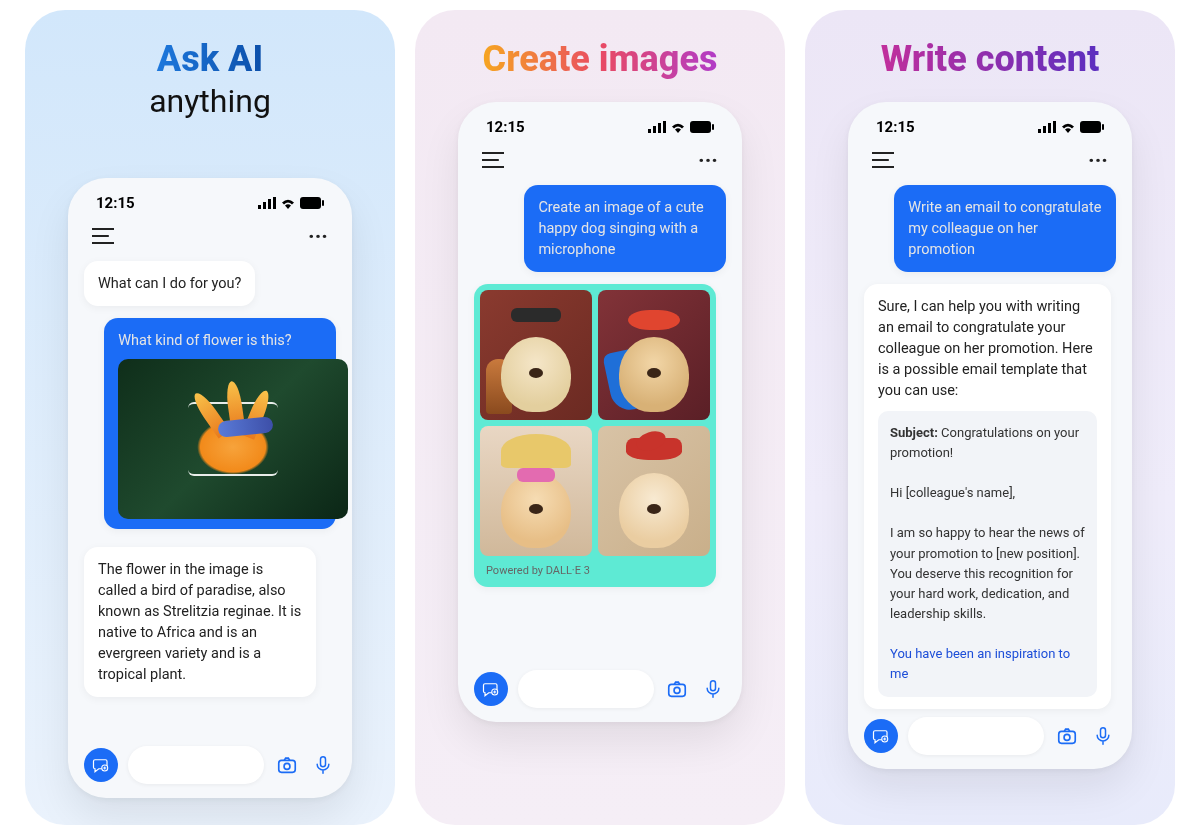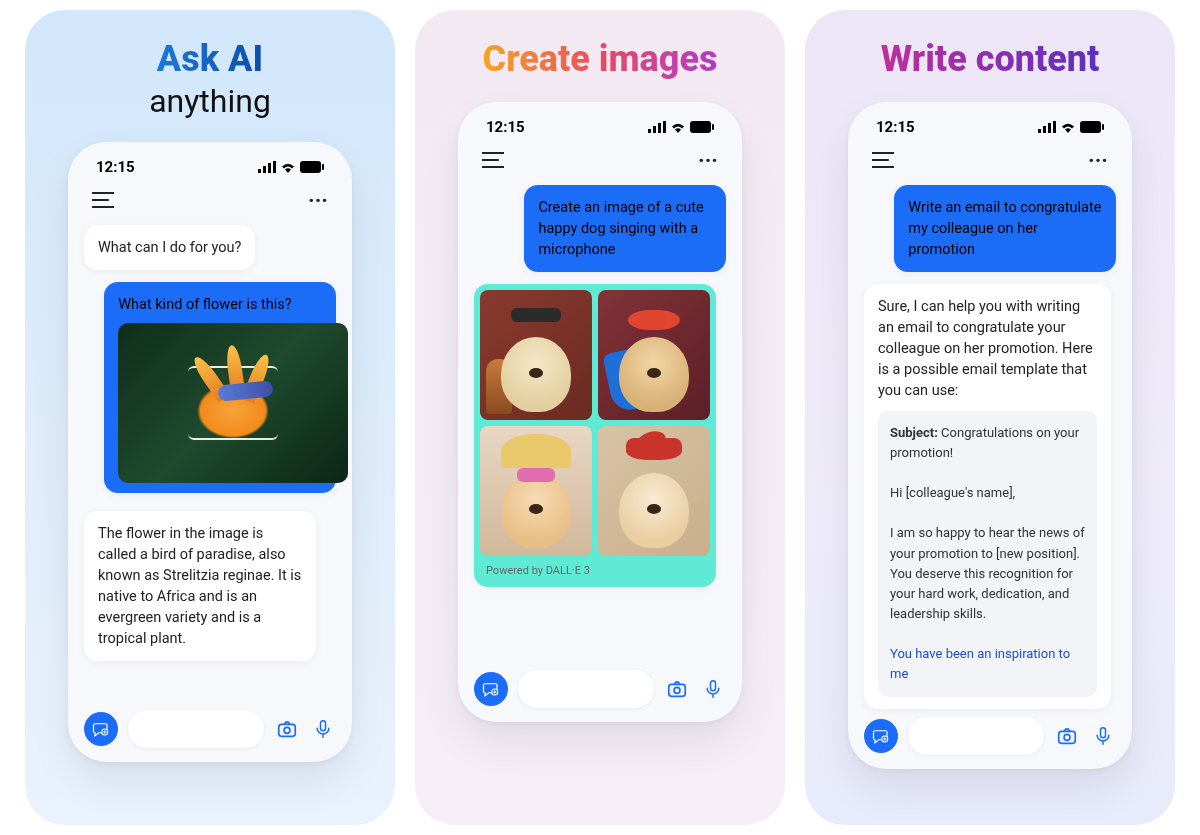--- a/index.html
+++ b/index.html
@@ -17,21 +17,21 @@
   .panel {
     flex: 1;
     border-radius: 40px;
     padding: 30px 18px 20px 18px;
     display: flex;
     flex-direction: column;
     align-items: center;
     position: relative;
     overflow: hidden;
   }
-  .panel-1 { background: linear-gradient(180deg, #d2e7fb 0%, #eaf2fc 100%); }
+  .panel-1 { background: linear-gradient(180deg, #d2e7fb 0%, #eaf2fc 100%); gap: 36px; }
   .panel-2 { background: linear-gradient(180deg, #f3e9f3 0%, #f5eef6 100%); }
   .panel-3 { background: linear-gradient(180deg, #ece6f6 0%, #efecfa 60%, #e8ebfb 100%); }
 
   .headline {
     text-align: center;
     margin-bottom: 22px;
   }
   .headline .line1 {
     font-size: 36px;
     font-weight: 800;
@@ -104,21 +104,21 @@
     box-shadow: 0 2px 8px rgba(0,0,0,0.05);
     max-width: 92%;
   }
   .bubble.ai {
     background: #fff;
     color: #222;
     align-self: flex-start;
   }
   .bubble.user {
     background: #1b6cf6;
-    color: #000000;
+    color: #e5e5e5;
     align-self: flex-end;
   }
   .bubble.user.with-image { padding-bottom: 10px; }
 
   .flower-img {
     width: 230px;
     height: 160px;
     background: radial-gradient(ellipse at 50% 55%, #f7a33b 0%, #f28a1a 20%, transparent 22%), linear-gradient(135deg, #0f2e1a 0%, #1f4a2e 50%, #0b2616 100%);
     border-radius: 10px;
     margin-top: 8px;

